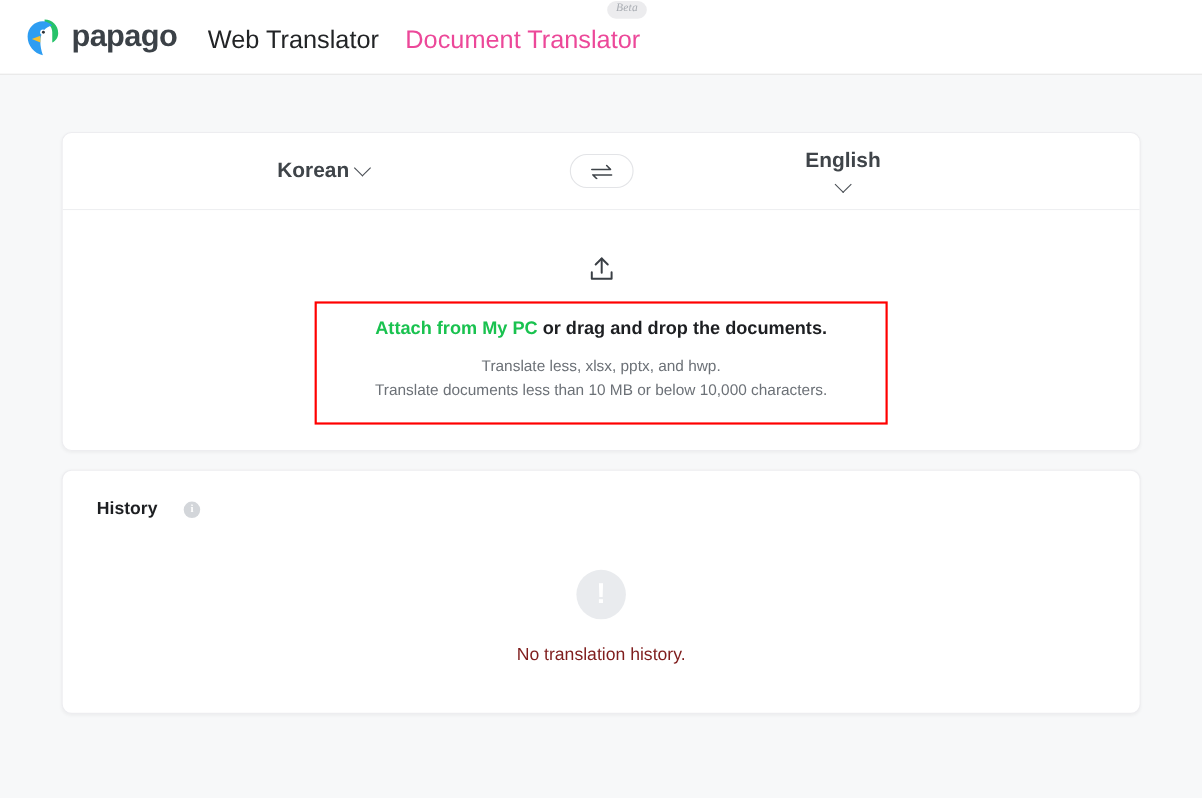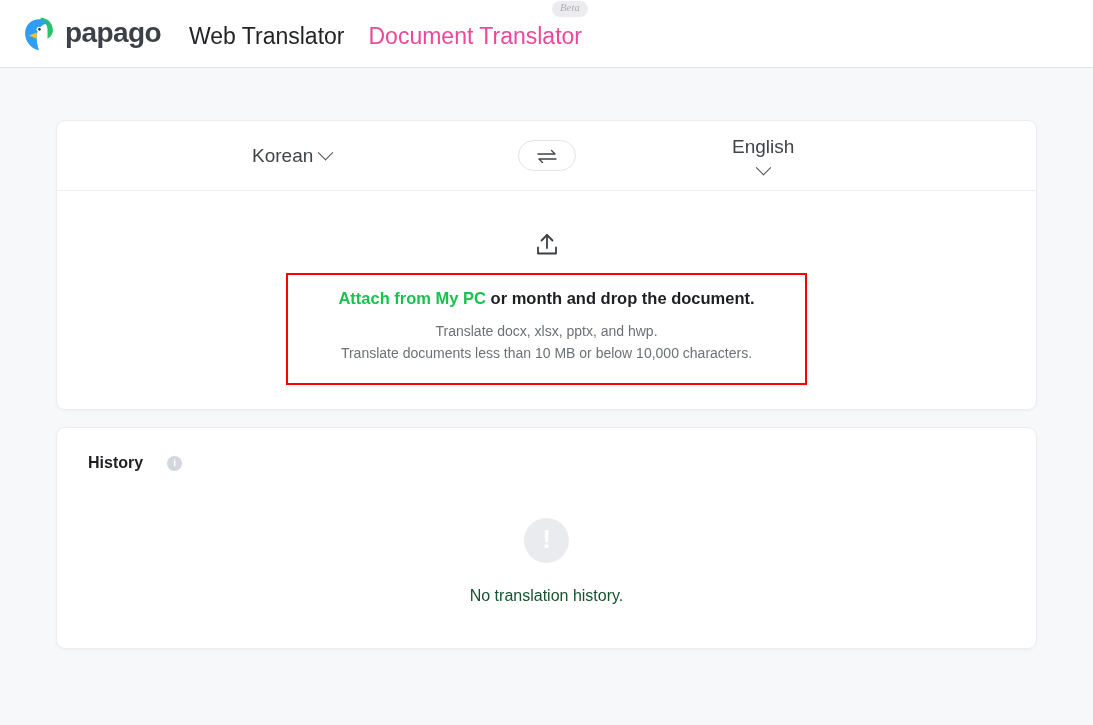--- a/index.html
+++ b/index.html
@@ -98,20 +98,21 @@
   .card-translate { margin-top: 52px; }
 
   
   .lang-bar {
     height: 70px;
     display: flex;
     align-items: center;
     justify-content: center;
     border-bottom: 1px solid #eeeff1;
     position: relative;
+    font-weight: bold;
   }
 
   .lang-select {
     position: absolute;
     font-size: 19px;
     color: #3f4449;
     display: flex;
     align-items: center;
     gap: 7px;
     cursor: pointer;
@@ -256,21 +257,21 @@
   .empty-mark span {
     color: #ffffff;
     font-size: 26px;
     font-weight: bold;
     line-height: 1;
     padding-bottom: 3px;
   }
 
   .empty-text {
     font-size: 16px;
-    color: #14532d;
+    color: #7f1d1d;
   }
 </style>
 </head>
 <body>
 
 <div class="header">
 
   <div class="brand">
     <svg class="brand-mark" viewBox="0 0 44 46">
       <path d="M24 2 C33 2 40 9 40 18 C40 23 37 27 33 29 L33 17 C33 11 29 7 24 7 Z" fill="#27c26a"></path>
@@ -324,23 +325,23 @@
       <div class="upload-icon">
         <svg width="26" height="24" viewBox="0 0 26 24">
           <path d="M13 2 L13 15" stroke="#3a3f45" stroke-width="1.8" stroke-linecap="round"></path>
           <path d="M7.5 7.5 L13 2 L18.5 7.5" stroke="#3a3f45" stroke-width="1.8" fill="none" stroke-linecap="round" stroke-linejoin="round"></path>
           <path d="M4 14.5 L4 20.5 L22 20.5 L22 14.5" stroke="#3a3f45" stroke-width="1.8" fill="none" stroke-linecap="round" stroke-linejoin="round"></path>
         </svg>
       </div>
 
       <div class="drop-highlight">
         <div class="drop-title">
-          <span class="green">Attach from My PC</span><span> or month and drop the document.</span>
+          <span class="green">Attach from My PC</span><span> or drag and drop the documents.</span>
         </div>
-        <div class="drop-sub">Translate docx, xlsx, pptx, and hwp.</div>
+        <div class="drop-sub">Translate less, xlsx, pptx, and hwp.</div>
         <div class="drop-sub">Translate documents less than 10 MB or below 10,000 characters.</div>
       </div>
 
     </div>
 
   </div>
 
 
   <div class="card card-history">
 

